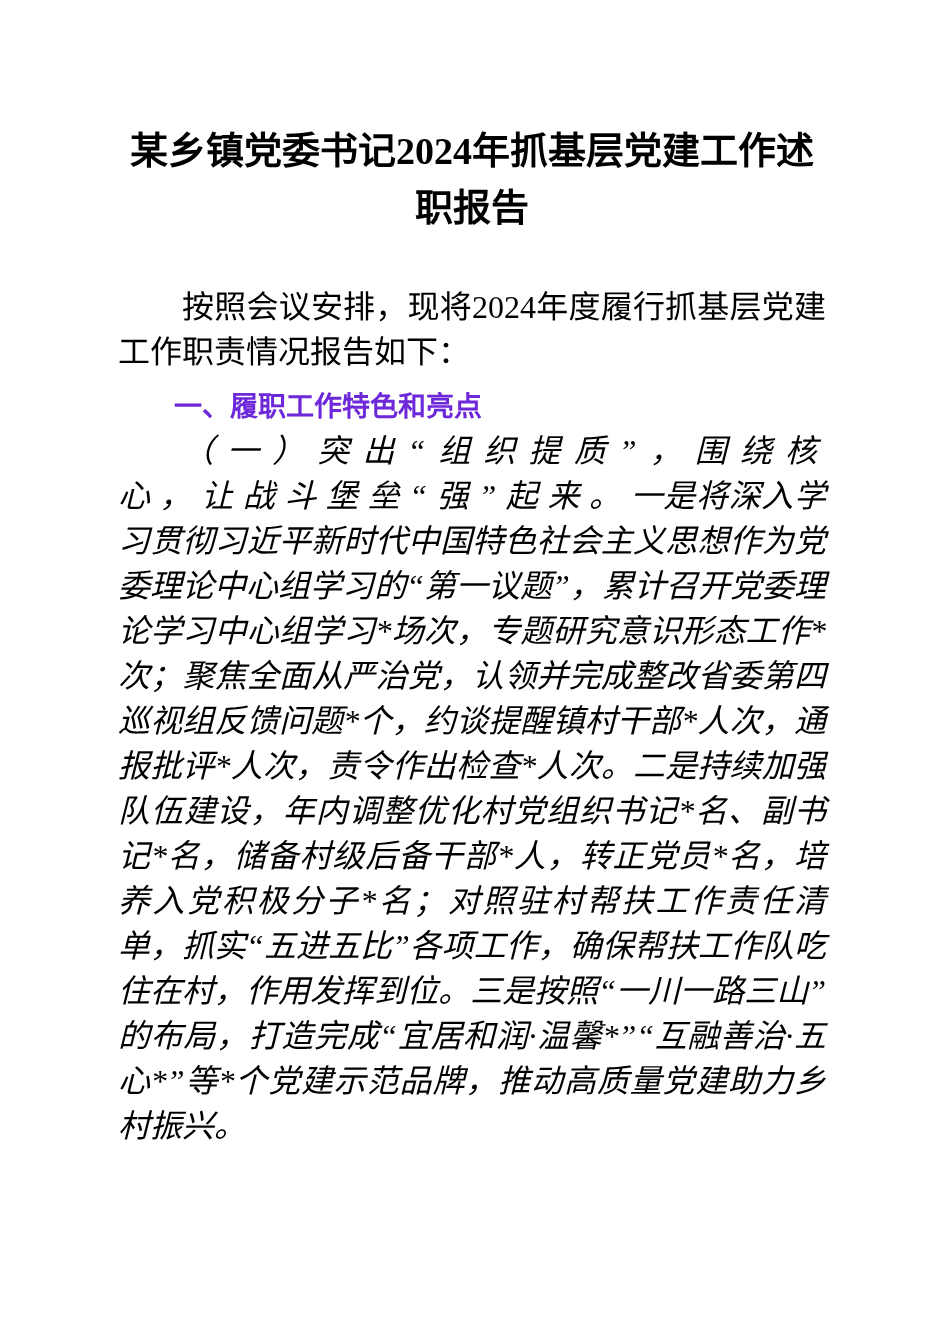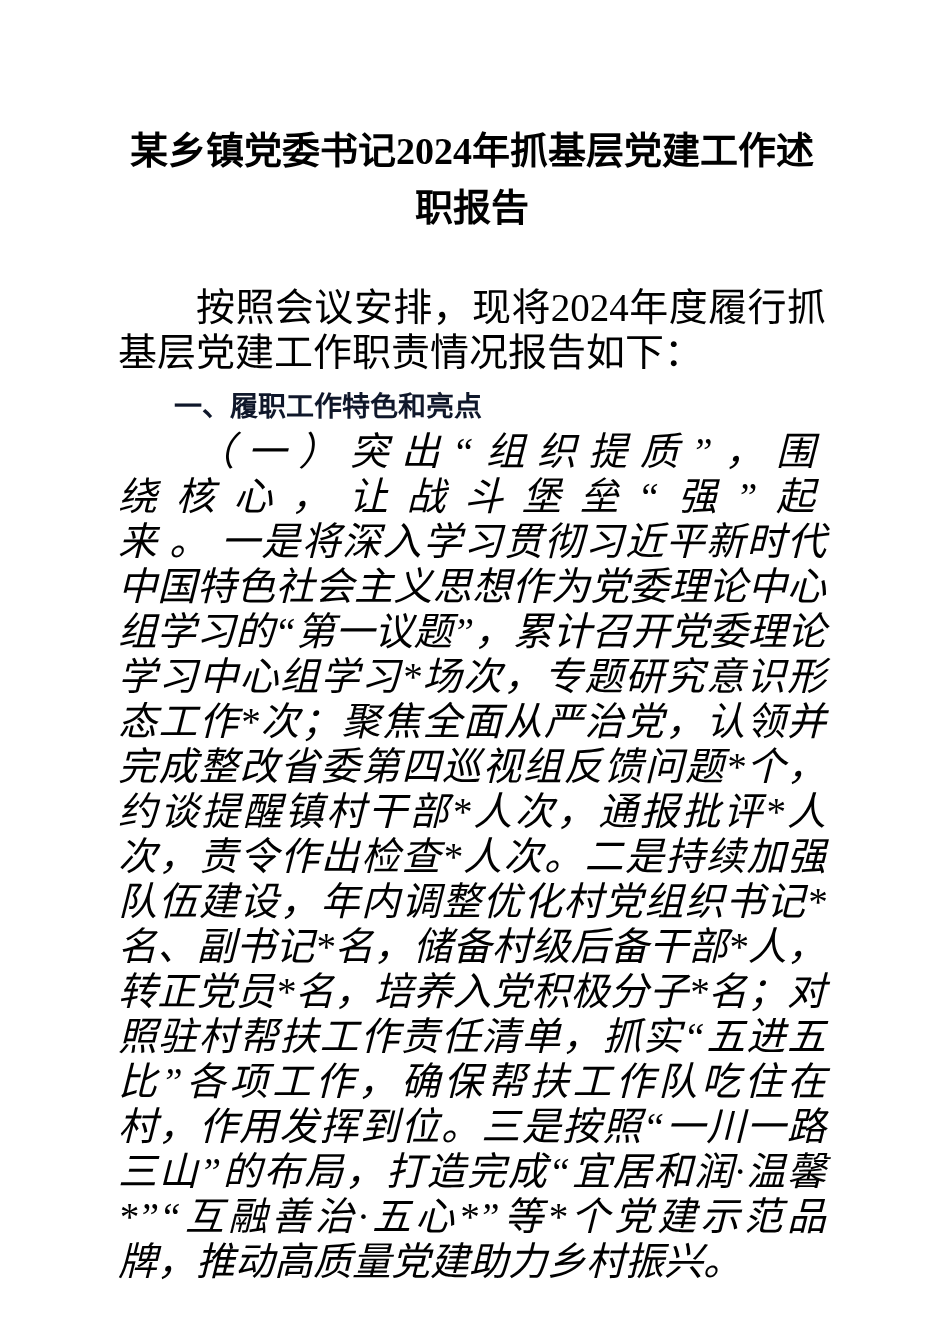--- a/index.html
+++ b/index.html
@@ -39,21 +39,21 @@
     text-align: center;
     letter-spacing: 0px;
     color: #000000;
     word-break: break-all;
   }
 
   
   .para {
     margin: 0;
     font-family: "Liberation Serif", "DejaVu Serif", serif;
-    font-size: 39px;
+    font-size: 32px;
     line-height: 45px;
     text-align: justify;
     text-justify: inter-character;
     text-indent: 2em;
     word-break: break-all;
     color: #000000;
   }
   .para.lead {
     margin-top: 48px;
   }
@@ -70,21 +70,21 @@
   
   .sec-heading {
     margin: 0;
     padding-top: 9px;
     font-family: "Liberation Sans", "DejaVu Sans", sans-serif;
     font-weight: 700;
     font-size: 28px;
     line-height: 45px;
     text-indent: 2em;
     text-align: left;
-    color: #0f172a;
+    color: #6d28d9;
     word-break: break-all;
   }
 </style>
 </head>
 <body>
 
 <div class="page">
   <div class="content">
 
     <h1 class="doc-title">某乡镇党委书记2024年抓基层党建工作述职报告</h1>

